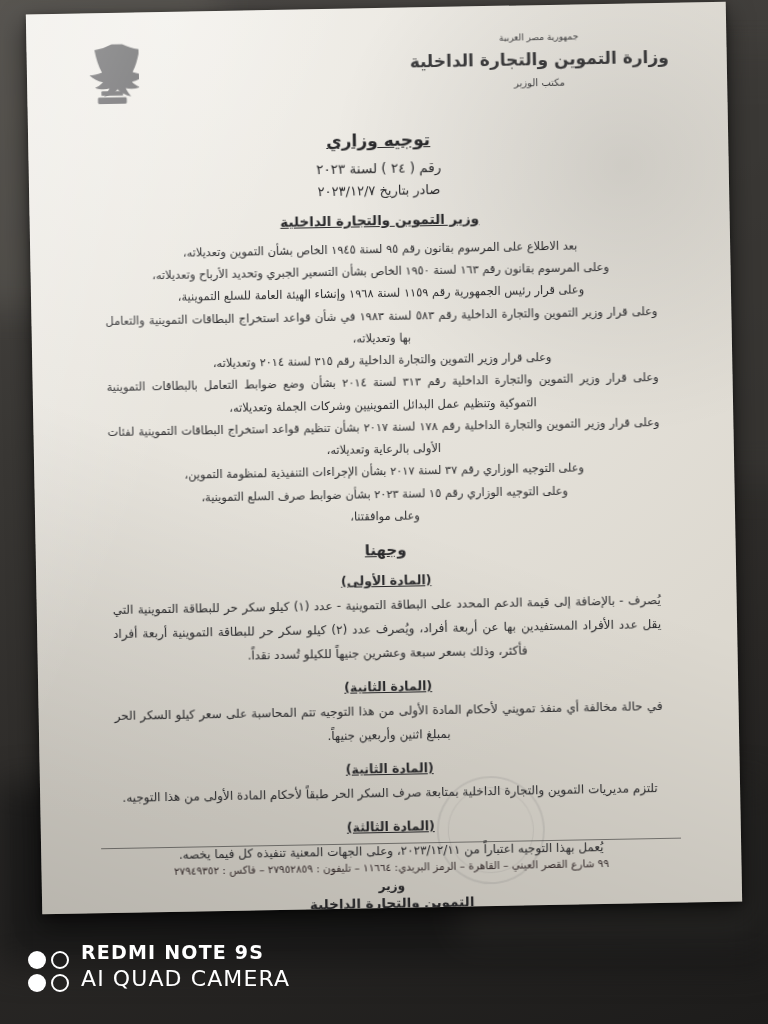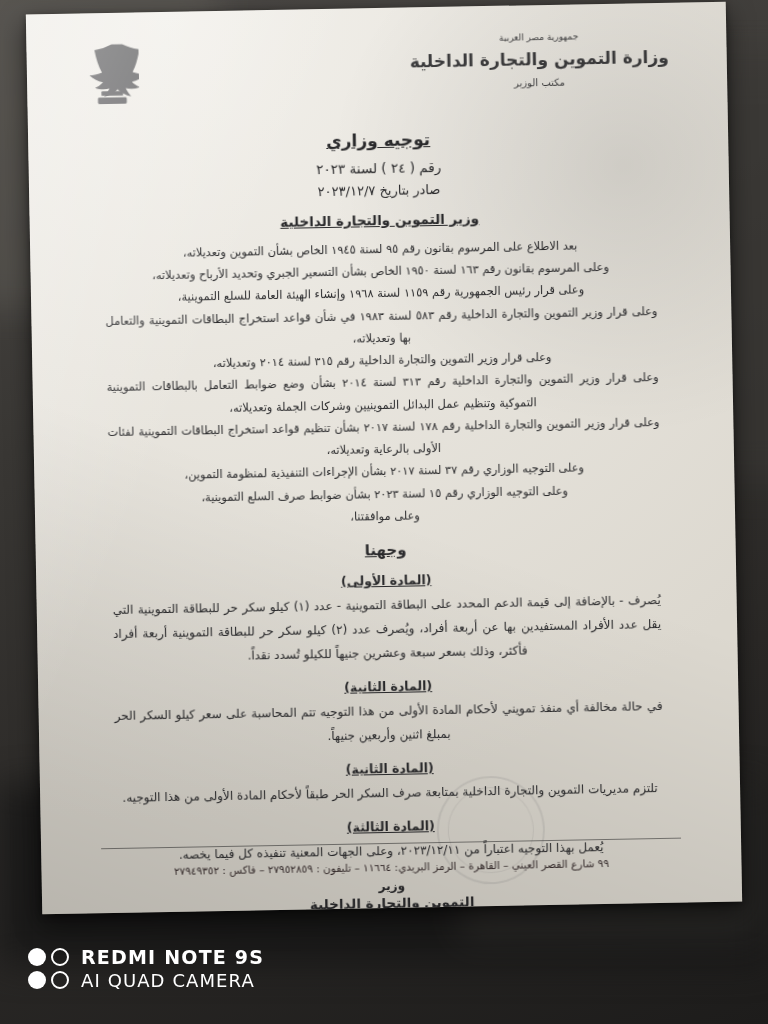--- a/index.html
+++ b/index.html
@@ -209,21 +209,21 @@
     color: #3a2f2f;
   }
   .footer-text .f2 { font-size: 10.5px; }
 
   
   #watermark {
     position: absolute;
     left: 28px;
     bottom: 32px;
     display: flex;
-    align-items: center;
+    align-items: flex-end;
     gap: 12px;
     color: #ffffff;
   }
   .wm-dots {
     display: grid;
     grid-template-columns: repeat(2, 18px);
     grid-template-rows: repeat(2, 18px);
     gap: 5px;
   }
   .wm-dots i {
@@ -237,21 +237,21 @@
     border: 2.5px solid #fff;
     box-sizing: border-box;
   }
   .wm-text .wm1 {
     font-size: 19px;
     font-weight: bold;
     letter-spacing: 1.2px;
     line-height: 1.25;
   }
   .wm-text .wm2 {
-    font-size: 18px;
+    font-size: 22px;
     letter-spacing: 1.1px;
     line-height: 1.25;
   }
 </style>
 </head>
 <body>
 
 <div id="photo">
 
   <div class="bg-blob b1"></div>

